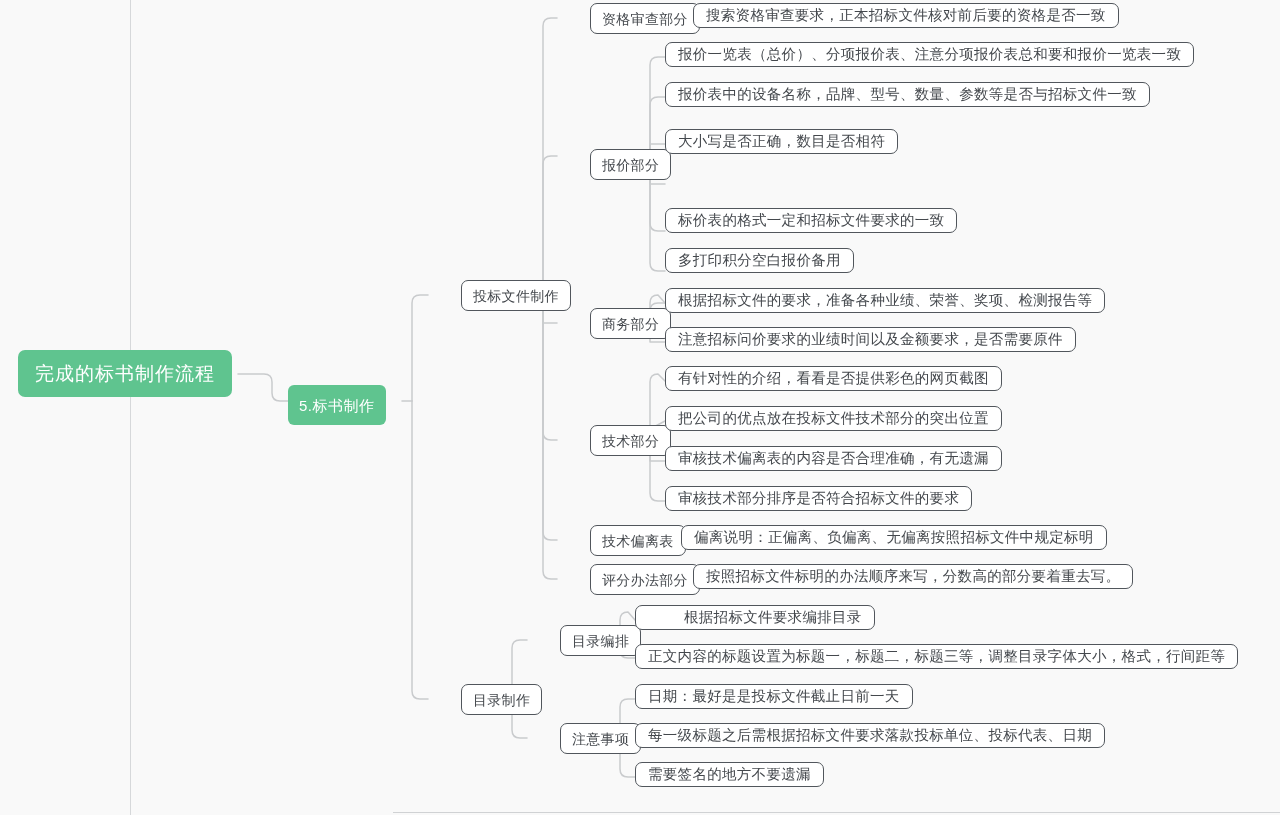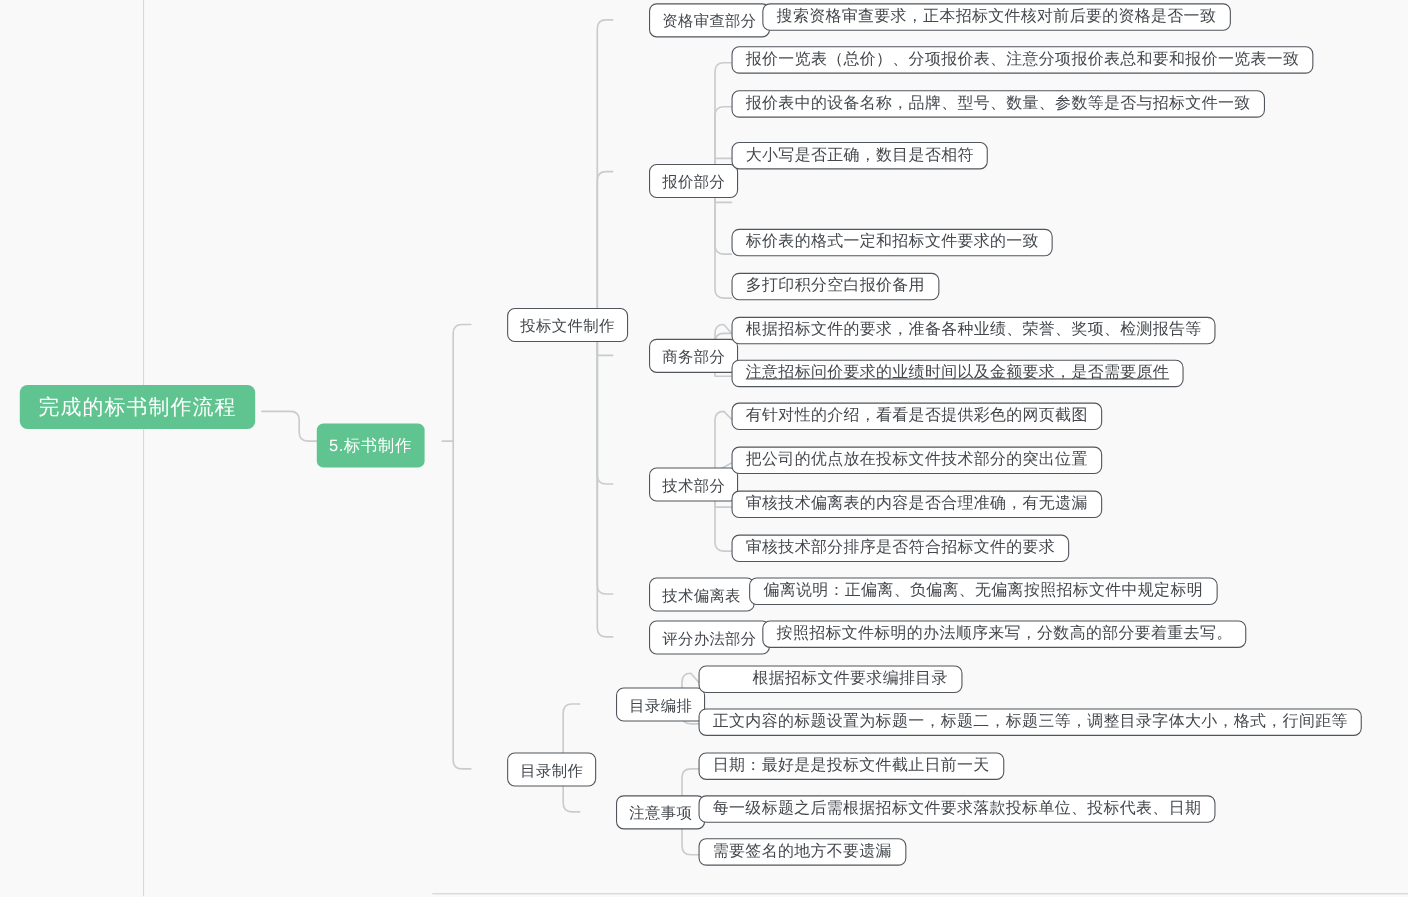--- a/index.html
+++ b/index.html
@@ -36,21 +36,21 @@
     padding: 0 11px;
     height: 30px;
     letter-spacing: 0.3px;
   }
   .node.root {
     background: #5fc48f;
     border: none;
     border-radius: 7px;
     color: #ffffff;
     font-size: 19px;
-    height: 40px;
+    height: 47px;
     padding: 0 17px;
     letter-spacing: 1px;
     font-weight: 400;
   }
   .node.branch {
     background: #5fc48f;
     border: none;
     border-radius: 6px;
     color: #ffffff;
     font-size: 15px;
@@ -155,21 +155,21 @@
 
   <div class="node cat" style="left:557px; top:149px;">报价部分</div>
   <div class="node leaf" style="left:665px; top:42px;">报价一览表（总价）、分项报价表、注意分项报价表总和要和报价一览表一致</div>
   <div class="node leaf" style="left:665px; top:129px;">大小写是否正确，数目是否相符</div>
   <div class="node leaf" style="left:665px; top:82px;">报价表中的设备名称，品牌、型号、数量、参数等是否与招标文件一致</div>
   <div class="node leaf" style="left:665px; top:208px;">标价表的格式一定和招标文件要求的一致</div>
   <div class="node leaf" style="left:665px; top:248px;">多打印积分空白报价备用</div>
 
   <div class="node cat" style="left:557px; top:308px;">商务部分</div>
   <div class="node leaf" style="left:665px; top:288px;">根据招标文件的要求，准备各种业绩、荣誉、奖项、检测报告等</div>
-  <div class="node leaf" style="left:665px; top:327px;text-decoration:underline;">注意招标问价要求的业绩时间以及金额要求，是否需要原件</div>
+  <div class="node leaf" style="left:665px; top:327px;">注意招标问价要求的业绩时间以及金额要求，是否需要原件</div>
 
   <div class="node cat" style="left:557px; top:425px;">技术部分</div>
   <div class="node leaf" style="left:665px; top:366px;">有针对性的介绍，看看是否提供彩色的网页截图</div>
   <div class="node leaf" style="left:665px; top:406px;">把公司的优点放在投标文件技术部分的突出位置</div>
   <div class="node leaf" style="left:665px; top:446px;">审核技术偏离表的内容是否合理准确，有无遗漏</div>
   <div class="node leaf" style="left:665px; top:486px;">审核技术部分排序是否符合招标文件的要求</div>
 
   <div class="node cat" style="left:557px; top:525px;">技术偏离表</div>
   <div class="node leaf" style="left:681px; top:525px;">偏离说明：正偏离、负偏离、无偏离按照招标文件中规定标明</div>
 

